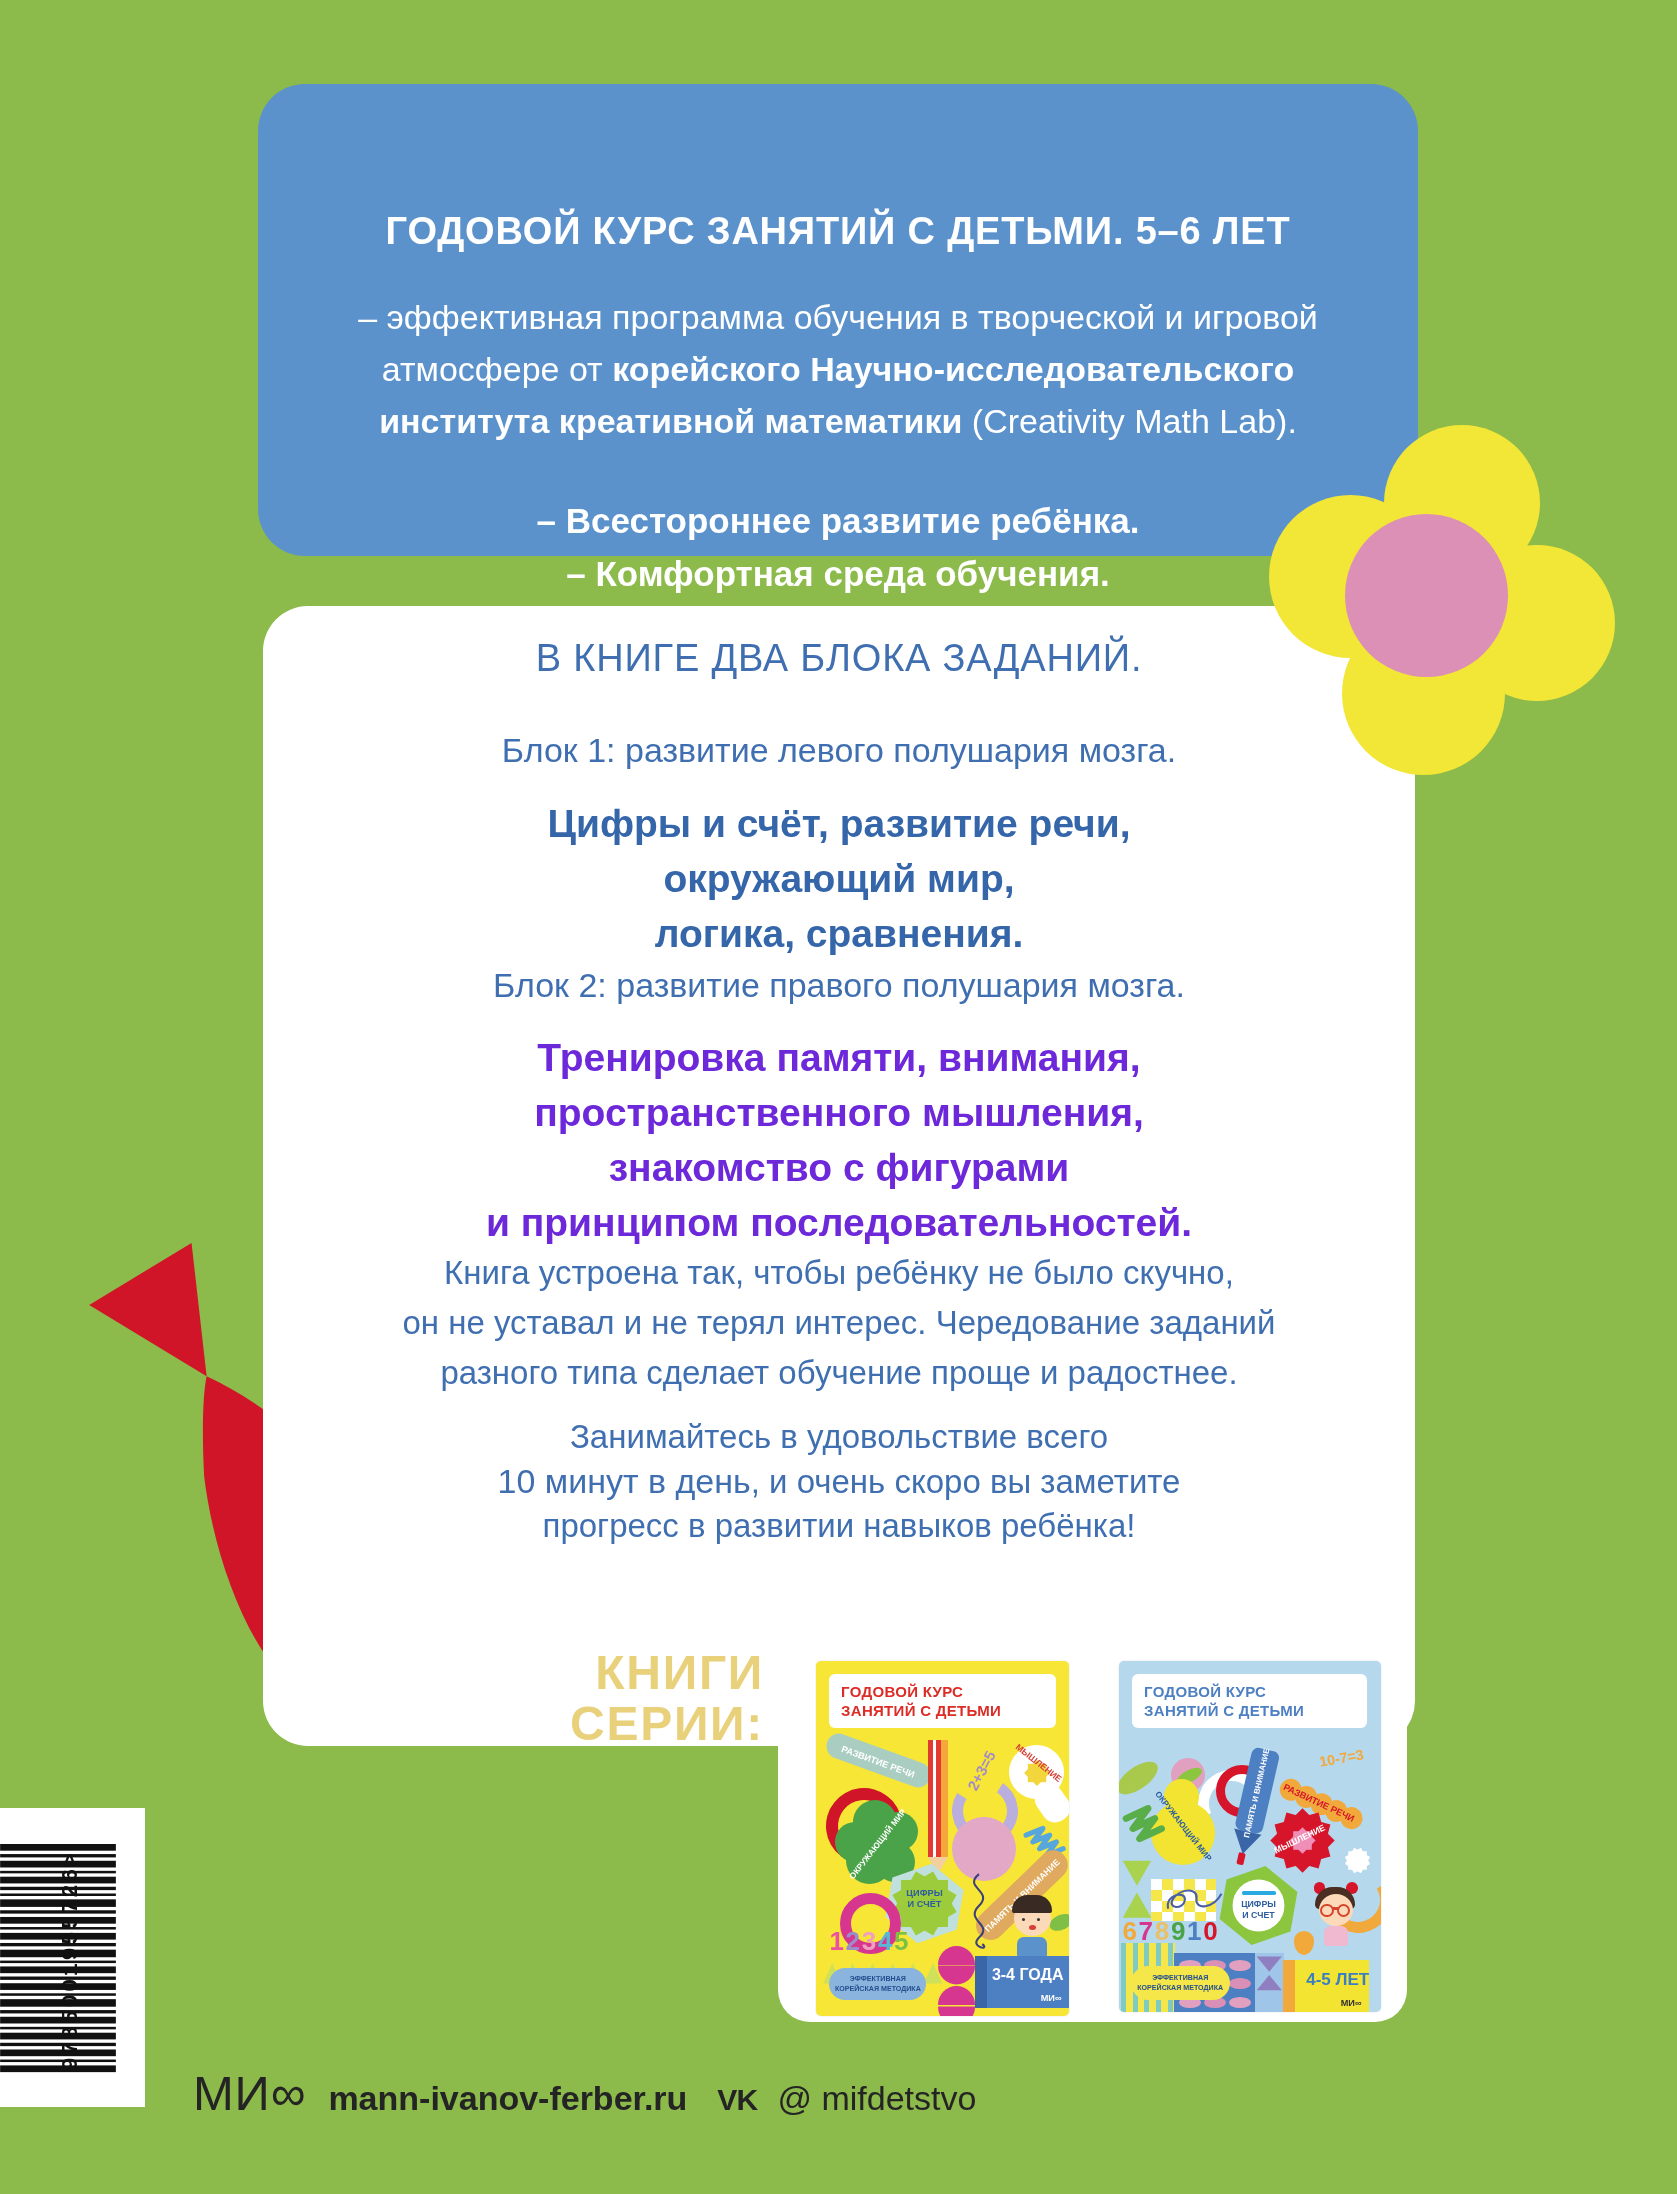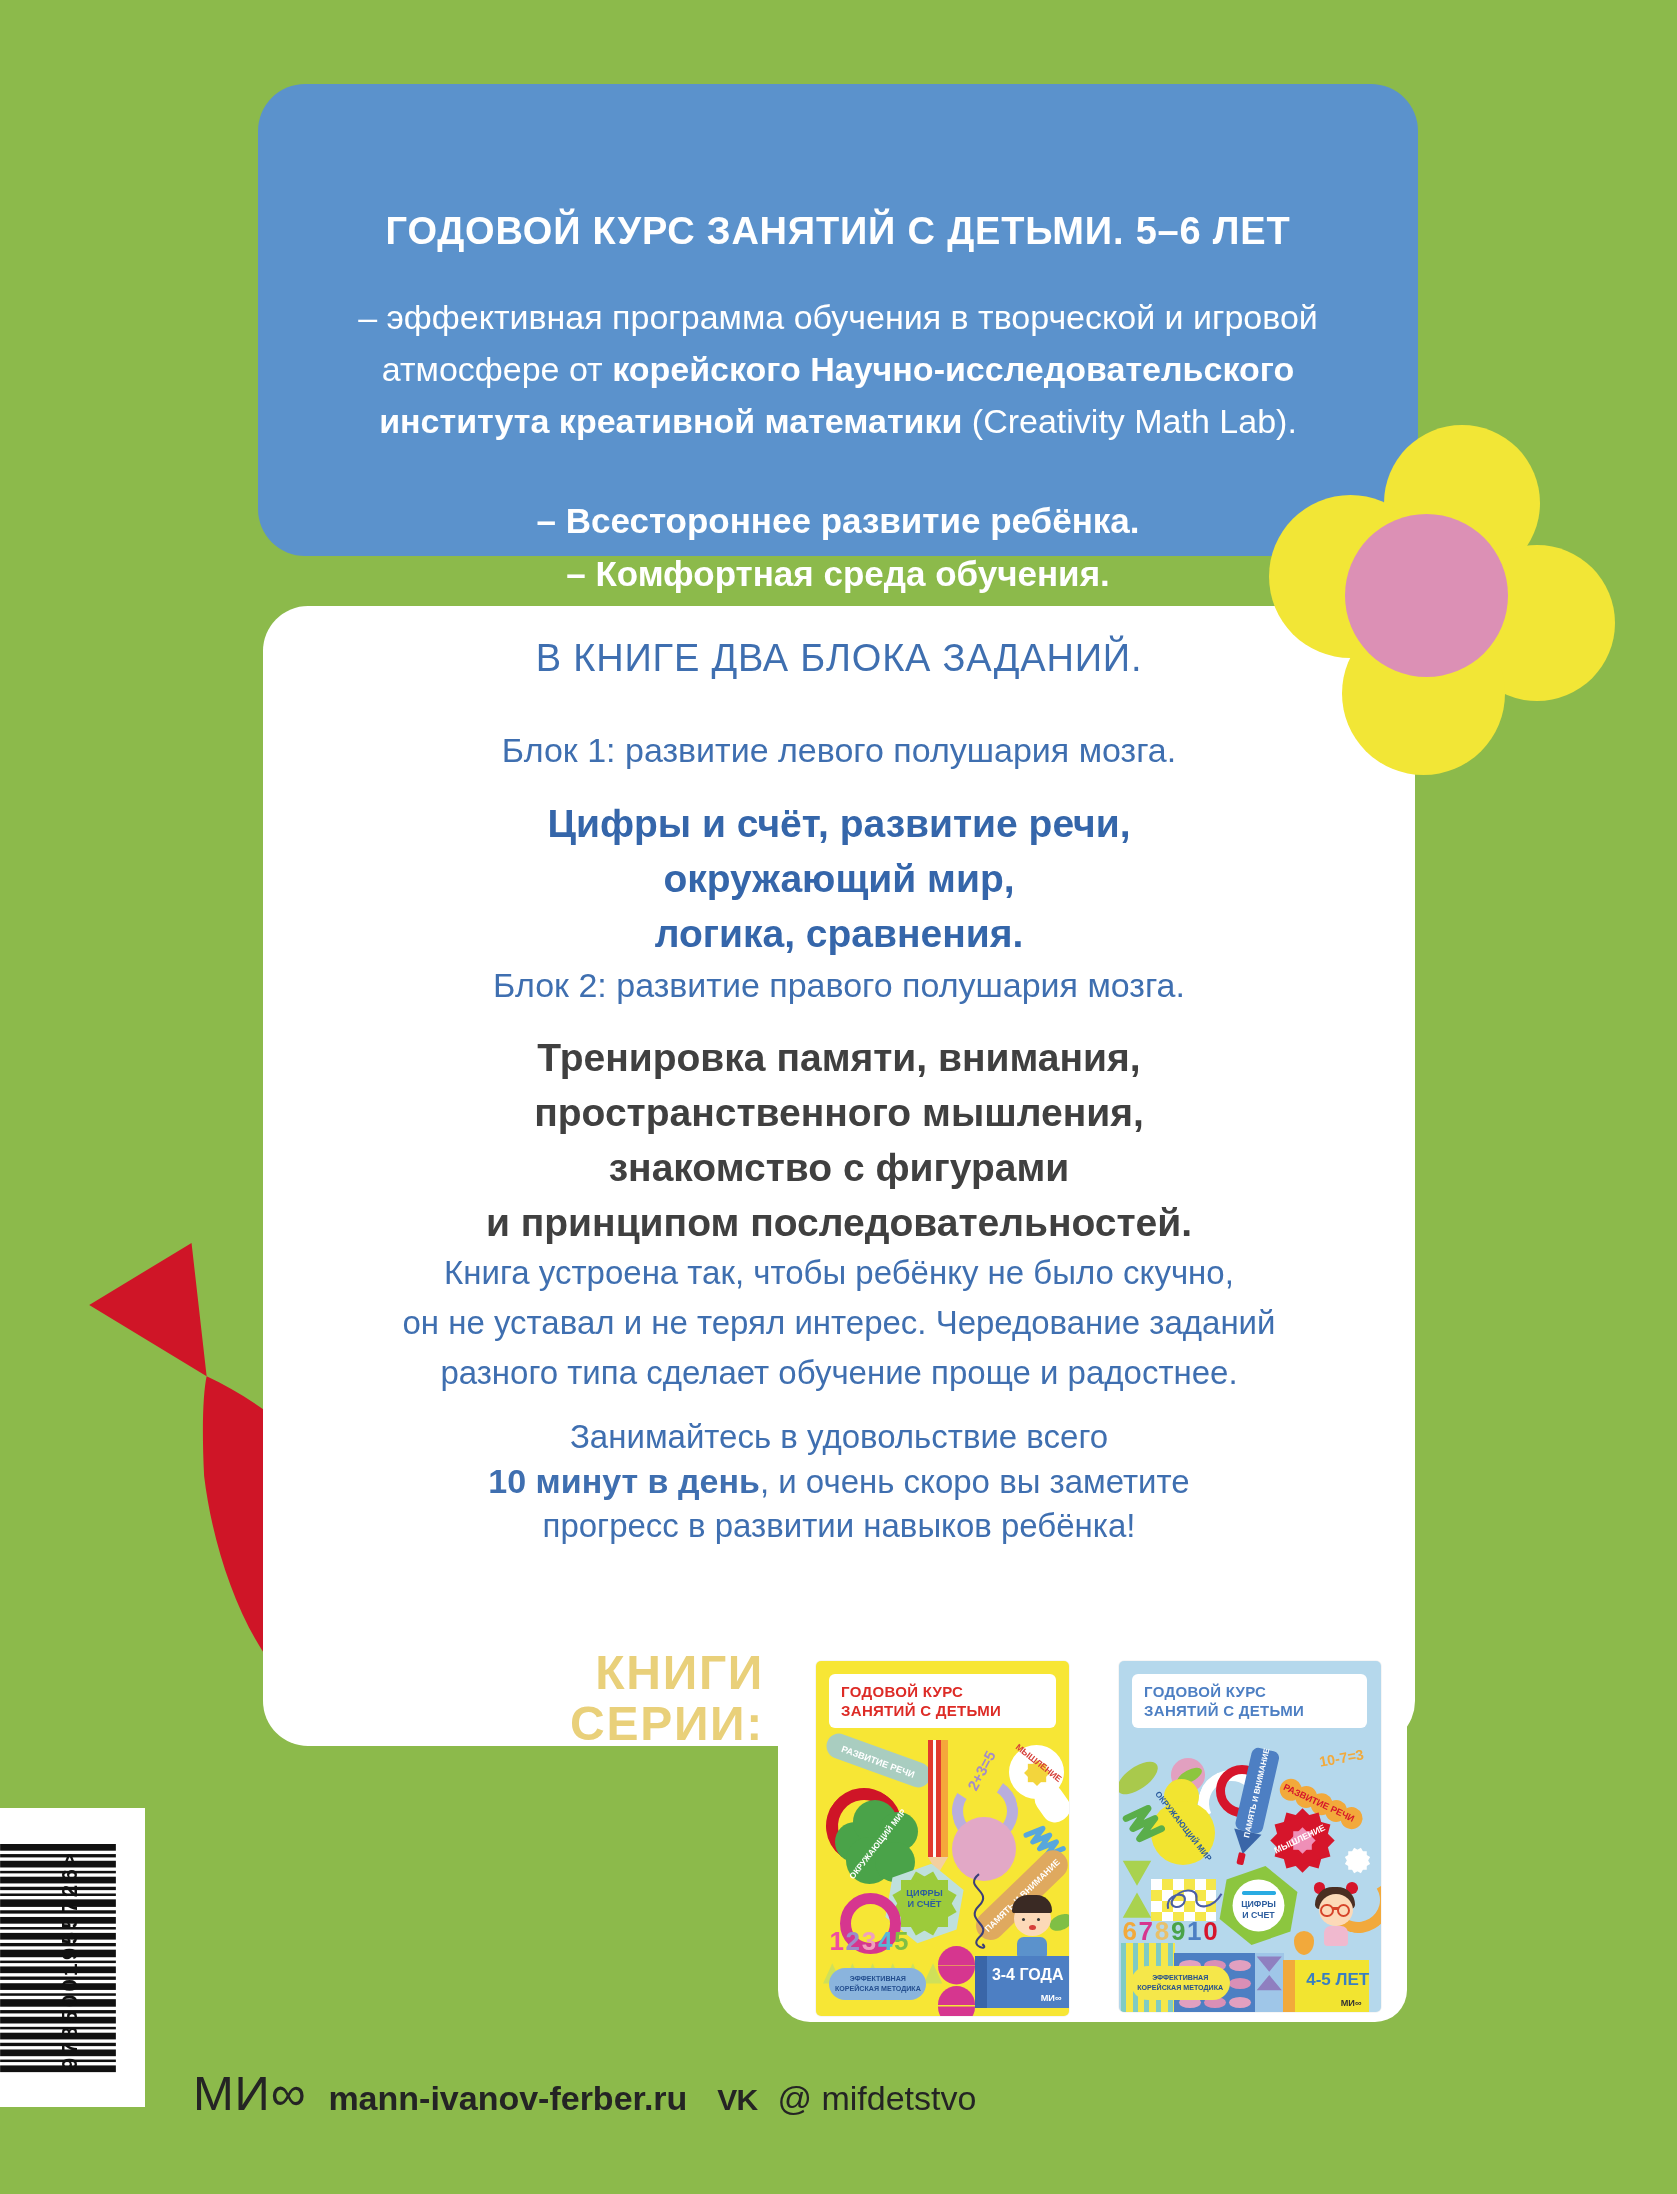--- a/index.html
+++ b/index.html
@@ -13,24 +13,24 @@
   .bp-par{position:absolute;left:0;right:0;top:207px;text-align:center;color:#fff;font-size:34px;line-height:52px;font-weight:400;}
   .bp-par b{font-weight:700;}
   .bp-bullets{position:absolute;left:0;right:0;top:382px;text-align:center;color:#fff;font-size:35px;line-height:53px;font-weight:700;margin-top:28px;}
   
   .white-panel{position:absolute;left:263px;top:606px;width:1152px;height:1140px;background:#fff;border-radius:45px;z-index:2;}
   .wp{position:absolute;left:0;right:0;text-align:center;color:#3f6fb0;}
   .wp-head{top:31px;font-size:38px;letter-spacing:0.8px;}
   .wp-label1{top:125px;font-size:34px;}
   .wp-feat1{top:190px;font-size:39px;line-height:55px;font-weight:700;color:#3566aa;}
   .wp-label2{top:360px;font-size:34px;}
-  .wp-feat2{top:424px;font-size:39px;line-height:55px;font-weight:700;color:#404040;}
+  .wp-feat2{top:424px;font-size:39px;line-height:55px;font-weight:700;color:#6d28d9;}
   .wp-par{top:642px;font-size:33px;line-height:50px;}
   .wp-close{top:809px;font-size:33px;line-height:44px;}
-  .wp-close b{font-weight:700;font-size:34px;}
+  .wp-close b{font-weight:400;font-size:34px;}
   
   .petal{background:#f2e636;}
   
   .series-label{position:absolute;left:470px;top:1647px;width:294px;text-align:right;color:#e9d07a;font-size:48px;font-weight:700;line-height:51px;letter-spacing:1.7px;z-index:2;}
   .books-panel{position:absolute;left:778px;top:1646px;width:629px;height:376px;background:#fff;border-radius:32px;z-index:2;}
   .book{position:absolute;border-radius:5px;overflow:hidden;box-shadow:0 0 0 0.8px rgba(0,0,0,.05);}
   .book1{left:38px;top:15px;width:253px;height:355px;background:#f7e635;}
   .book2{left:341px;top:15px;width:262px;height:351px;background:#b5d8ec;}
   .cover-title{position:absolute;left:13.4px;top:13.4px;background:#fff;border-radius:6px;padding:7.5px 0 7.5px 11.7px;line-height:19.3px;font-size:15px;font-weight:700;letter-spacing:0.3px;}
   .book1 .cover-title{width:215px;color:#dd2b26;}

